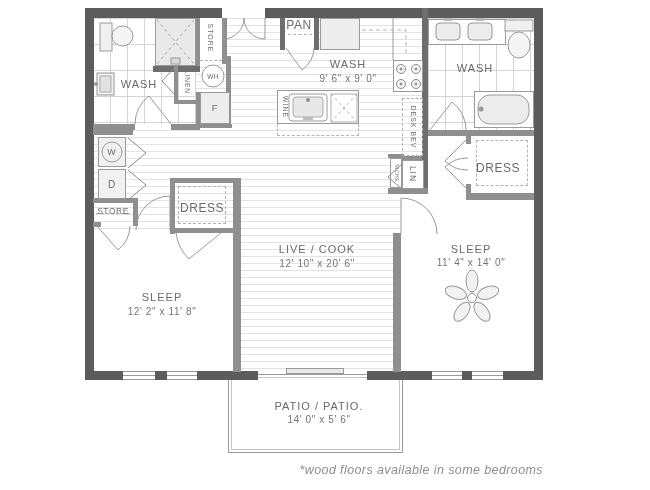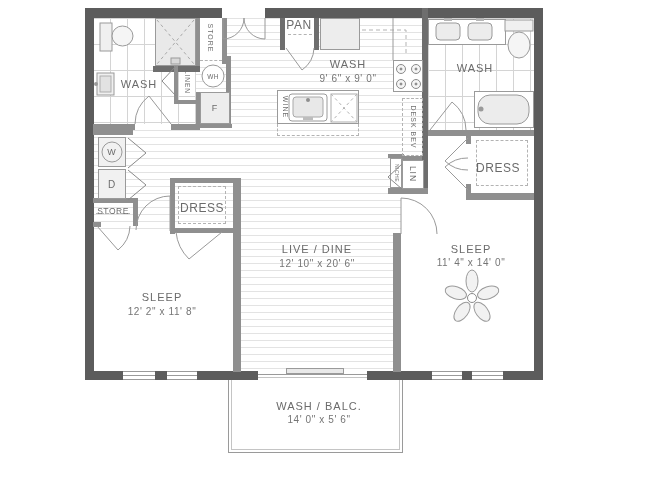--- a/index.html
+++ b/index.html
@@ -213,38 +213,39 @@
         <ellipse cx="0" cy="-17" rx="6" ry="11" transform="rotate(288)"></ellipse>
       </g>
       <circle cx="0" cy="0" r="4.5" fill="#fff" stroke="#8a8a8a"></circle>
     </g>
   </svg>
 
   <div class="lbl" style="left:139px;top:84px">WASH</div>
   <div class="lbl" style="left:475px;top:68px">WASH</div>
   <div class="lbl" style="left:348px;top:64px">WASH</div>
   <div class="dim" style="left:348px;top:78px">9' 6" x 9' 0"</div>
-  <div class="lbl" style="left:317px;top:249px">LIVE / DINE</div>
+  <div class="lbl" style="left:317px;top:249px">LIVE / COOK</div>
   <div class="dim" style="left:317px;top:263px">12' 10" x 20' 6"</div>
   <div class="lbl" style="left:162px;top:297px">SLEEP</div>
   <div class="dim" style="left:162px;top:311px">12' 2" x 11' 8"</div>
   <div class="lbl" style="left:471px;top:249px">SLEEP</div>
   <div class="dim" style="left:471px;top:262px">11' 4" x 14' 0"</div>
-  <div class="lbl" style="left:319px;top:406px">WASH / BALC.</div>
+  <div class="lbl" style="left:319px;top:406px">PATIO / PATIO.</div>
   <div class="dim" style="left:319px;top:419px">14' 0" x 5' 6"</div>
 
   <div class="lbl sm" style="left:202px;top:208px">DRESS</div>
   <div class="lbl sm" style="left:498px;top:168px">DRESS</div>
   <div class="lbl sm" style="left:113px;top:211px;font-size:8.5px">STORE</div>
   <div class="lbl sm" style="left:299px;top:25px">PAN</div>
   <div class="vt" style="left:210px;top:38px;font-size:7px">STORE</div>
   <div class="vt" style="left:187px;top:82px;font-size:6.5px">LINEN</div>
   <div class="vt" style="left:285px;top:107px;font-size:7px">WINE</div>
   <div class="vt" style="left:413px;top:127px;font-size:7px">DESK BEV</div>
   <div class="vt" style="left:396px;top:173px;font-size:5px;letter-spacing:0.5px">NICHE</div>
   <div class="vt" style="left:413px;top:174px;font-size:8.5px">LIN</div>
 
   <div class="lbl" style="left:213px;top:76px;font-size:6.5px;letter-spacing:0.3px">WH</div>
   <div class="lbl" style="left:215px;top:108px;font-size:9px">F</div>
   <div class="lbl" style="left:112px;top:152px;font-size:9px">W</div>
   <div class="lbl" style="left:112px;top:184px;font-size:10px">D</div>
 
+  <div class="foot" style="right:107px;top:463px">*wood floors available in some bedrooms</div>
 </div>
 
 </body></html>

